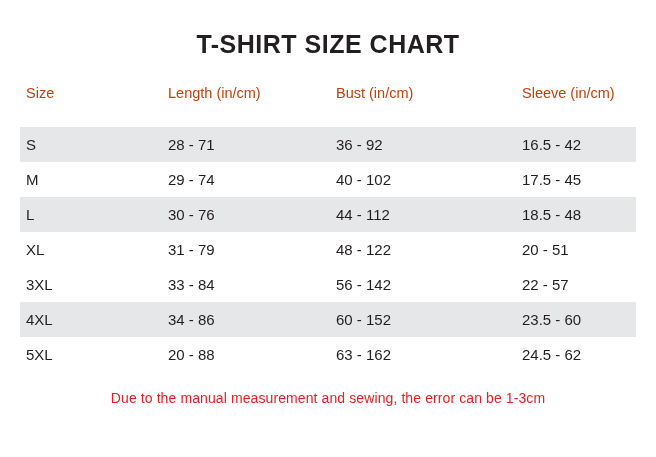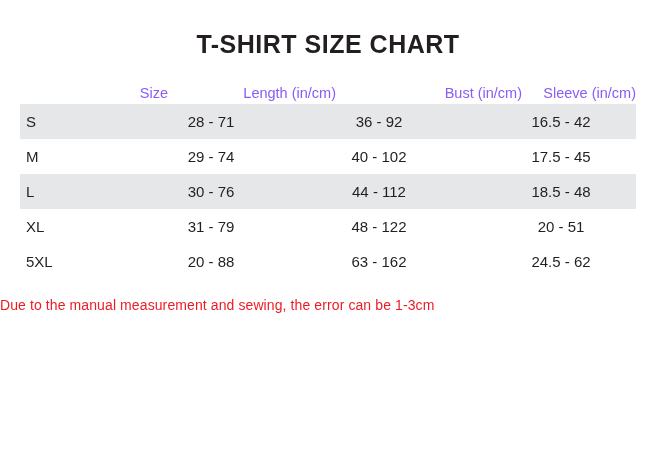--- a/index.html
+++ b/index.html
@@ -36,23 +36,23 @@
     table-layout: fixed;
   }
   table.size-chart col.c0 { width: 148px; }
   table.size-chart col.c1 { width: 168px; }
   table.size-chart col.c2 { width: 186px; }
   table.size-chart col.c3 { width: 114px; }
 
   table.size-chart th {
     font-size: 14.5px;
     font-weight: 400;
-    text-align: right;
-    padding: 0 0 3px 0;
-    color: #8b5cf6;
+    text-align: left;
+    padding: 0 0 26px 0;
+    color: #c2410c;
   }
   table.size-chart th.col-size { padding-left: 6px; }
   table.size-chart th.col-length { padding-left: 0px; margin-top: 7px; }
   table.size-chart th.col-bust { padding-left: 0px; }
   table.size-chart th.col-sleeve { padding-left: 0px; margin-left: 8px; }
 
   table.size-chart td {
     font-size: 15px;
     height: 35px;
     padding: 0;
@@ -63,27 +63,28 @@
     background: #e6e7e8;
   }
   table.size-chart td.cell-size {
     padding-left: 6px;
   }
   table.size-chart td.cell-val {
     text-align: left;
   }
   .val-inner {
     display: inline-block;
-    text-align: center;
+    text-align: left;
     min-width: 86px;
   }
   .val-inner.narrow {
     min-width: 78px;
   }
   .note {
+    text-align: center;
     color: #ed1c24;
     font-size: 14px;
     margin-top: 18px;
     letter-spacing: 0.1px;
   }
 </style>
 </head>
 <body>
 
 <div class="page">
@@ -124,20 +125,32 @@
         <td class="cell-val"><span class="val-inner">44 - 112</span></td>
         <td class="cell-val"><span class="val-inner narrow">18.5 - 48</span></td>
       </tr>
       <tr>
         <td class="cell-size">XL</td>
         <td class="cell-val"><span class="val-inner">31 - 79</span></td>
         <td class="cell-val"><span class="val-inner">48 - 122</span></td>
         <td class="cell-val"><span class="val-inner narrow">20 - 51</span></td>
       </tr>
       <tr>
+        <td class="cell-size">3XL</td>
+        <td class="cell-val"><span class="val-inner">33 - 84</span></td>
+        <td class="cell-val"><span class="val-inner">56 - 142</span></td>
+        <td class="cell-val"><span class="val-inner narrow">22 - 57</span></td>
+      </tr>
+      <tr class="shaded">
+        <td class="cell-size">4XL</td>
+        <td class="cell-val"><span class="val-inner">34 - 86</span></td>
+        <td class="cell-val"><span class="val-inner">60 - 152</span></td>
+        <td class="cell-val"><span class="val-inner narrow">23.5 - 60</span></td>
+      </tr>
+      <tr>
         <td class="cell-size">5XL</td>
         <td class="cell-val"><span class="val-inner">20 - 88</span></td>
         <td class="cell-val"><span class="val-inner">63 - 162</span></td>
         <td class="cell-val"><span class="val-inner narrow">24.5 - 62</span></td>
       </tr>
     </tbody>
   </table>
 
   <div class="note">Due to the manual measurement and sewing, the error can be 1-3cm</div>
 

